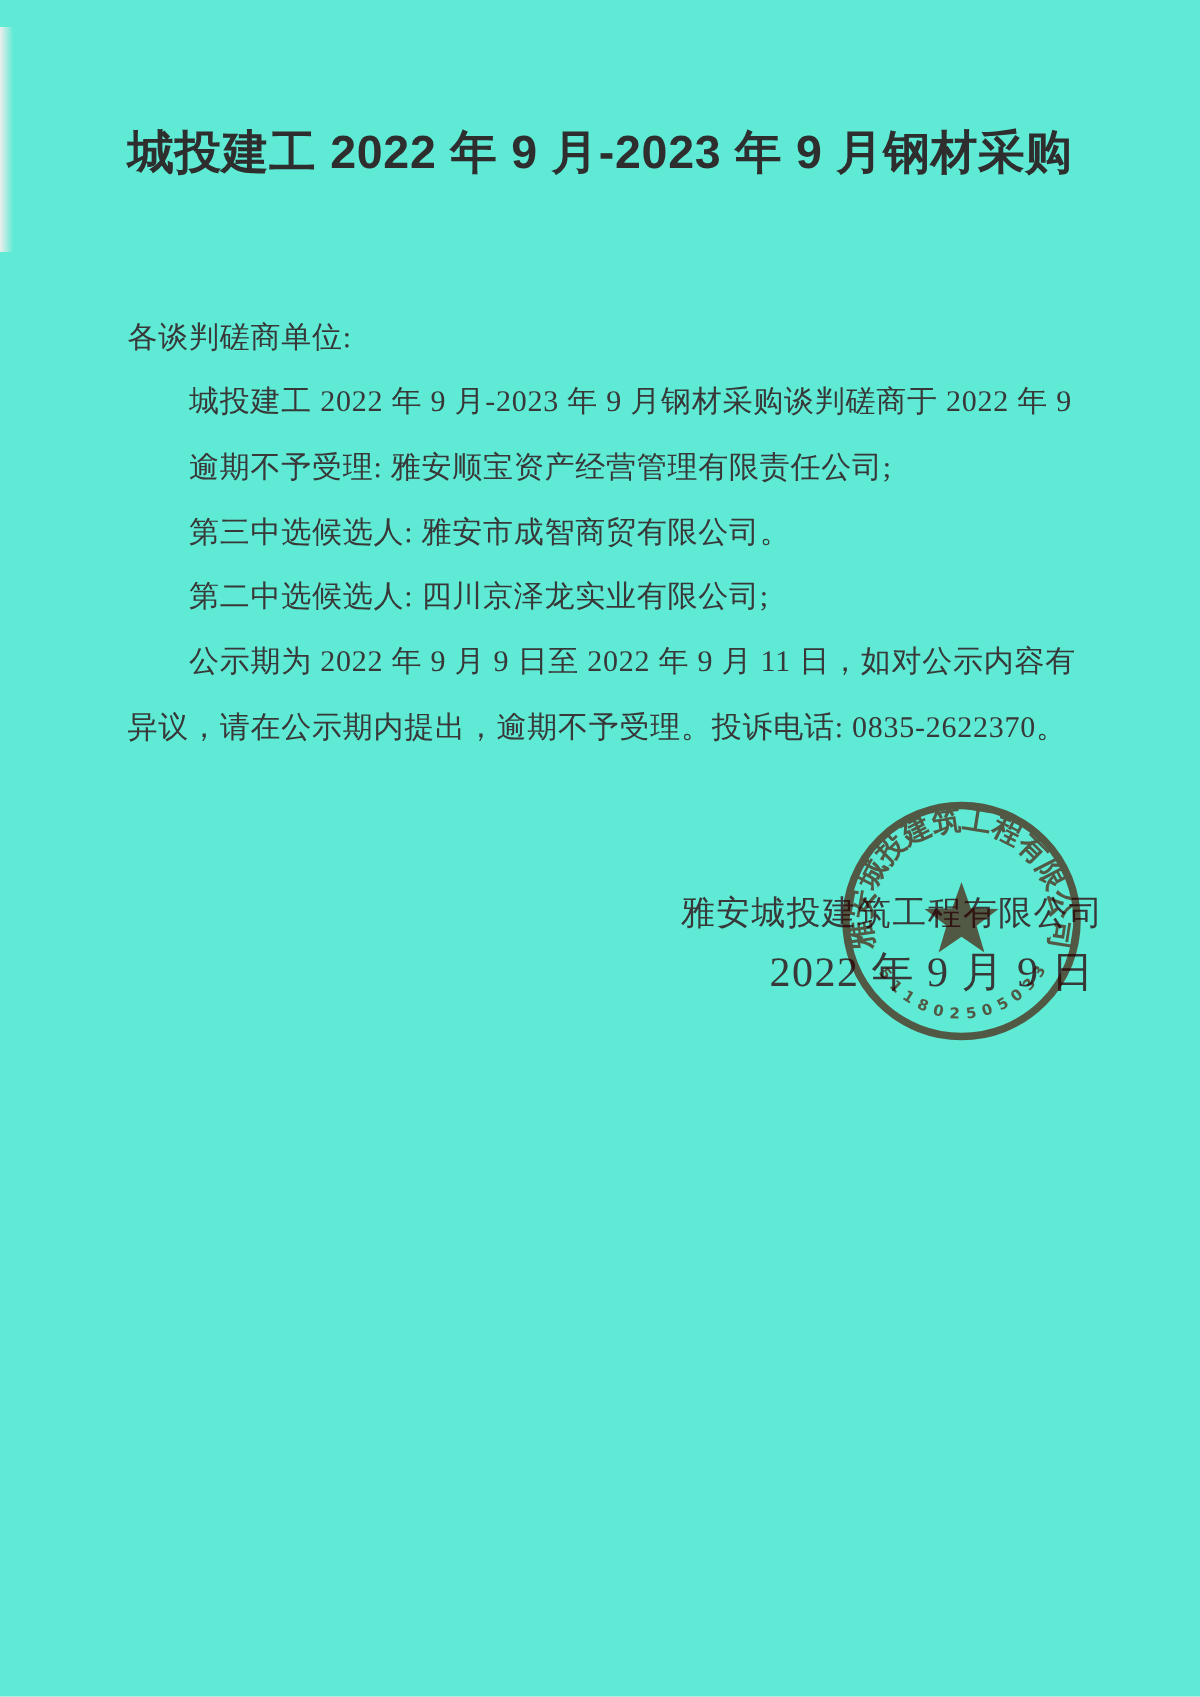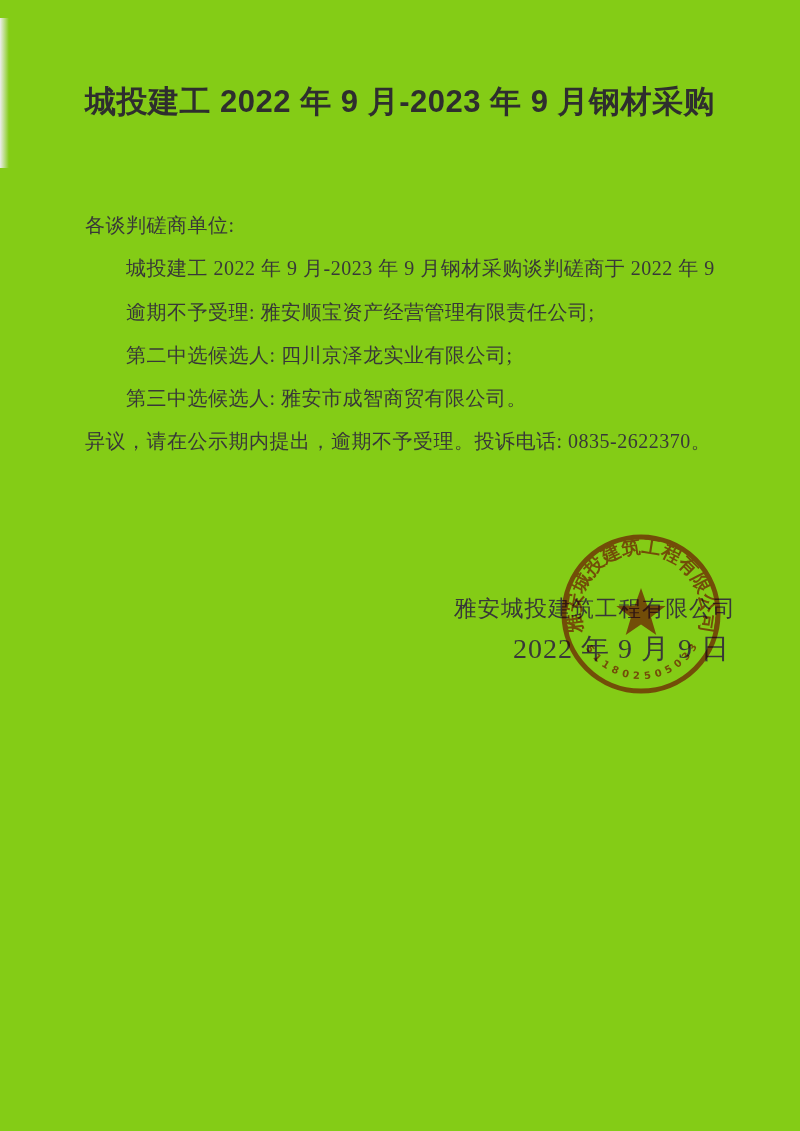--- a/index.html
+++ b/index.html
@@ -2,21 +2,21 @@
 <html><head>
 <meta charset="utf-8">
 <style>
   * { margin: 0; padding: 0; box-sizing: border-box; }
   html, body { background: #e8e8e8; }
   .page {
     position: relative;
     width: 800px;
     height: 1131px;
     margin: 0 auto;
-    background: #84cc16;
+    background: #5eead4;
     overflow: hidden;
     font-family: "Liberation Serif", "DejaVu Serif", serif;
     color: #3a3a3a;
   }
   
   .page::before {
     content: "";
     position: absolute;
     left: 0; top: 18px;
     width: 9px; height: 150px;
@@ -101,22 +101,23 @@
 <div class="page">
 
   <h1 class="title">
     <span class="title-line">城投建工 2022 年 9 月-2023 年 9 月钢材采购</span>
   </h1>
 
   <div class="doc-body">
     <p class="line">各谈判磋商单位:</p>
     <p class="line indent">城投建工 2022 年 9 月-2023 年 9 月钢材采购谈判磋商于 2022 年 9</p>
     <p class="line indent">逾期不予受理: 雅安顺宝资产经营管理有限责任公司;</p>
+    <p class="line indent">第三中选候选人: 雅安市成智商贸有限公司。</p>
     <p class="line indent">第二中选候选人: 四川京泽龙实业有限公司;</p>
-    <p class="line indent">第三中选候选人: 雅安市成智商贸有限公司。</p>
+    <p class="line indent">公示期为 2022 年 9 月 9 日至 2022 年 9 月 11 日，如对公示内容有</p>
     <p class="line">异议，请在公示期内提出，逾期不予受理。投诉电话: 0835-2622370。</p>
   </div>
 
   <div class="sig-company">雅安城投建筑工程有限公司</div>
   <div class="sig-date">2022 年 9 月 9 日</div>
 
   <div class="seal">
     <svg viewBox="0 0 200 200" xmlns="http://www.w3.org/2000/svg">
       <defs>
         <path id="arcTop" d="M 41.7 117.8 A 61 61 0 1 1 158.3 117.8" fill="none"></path>

